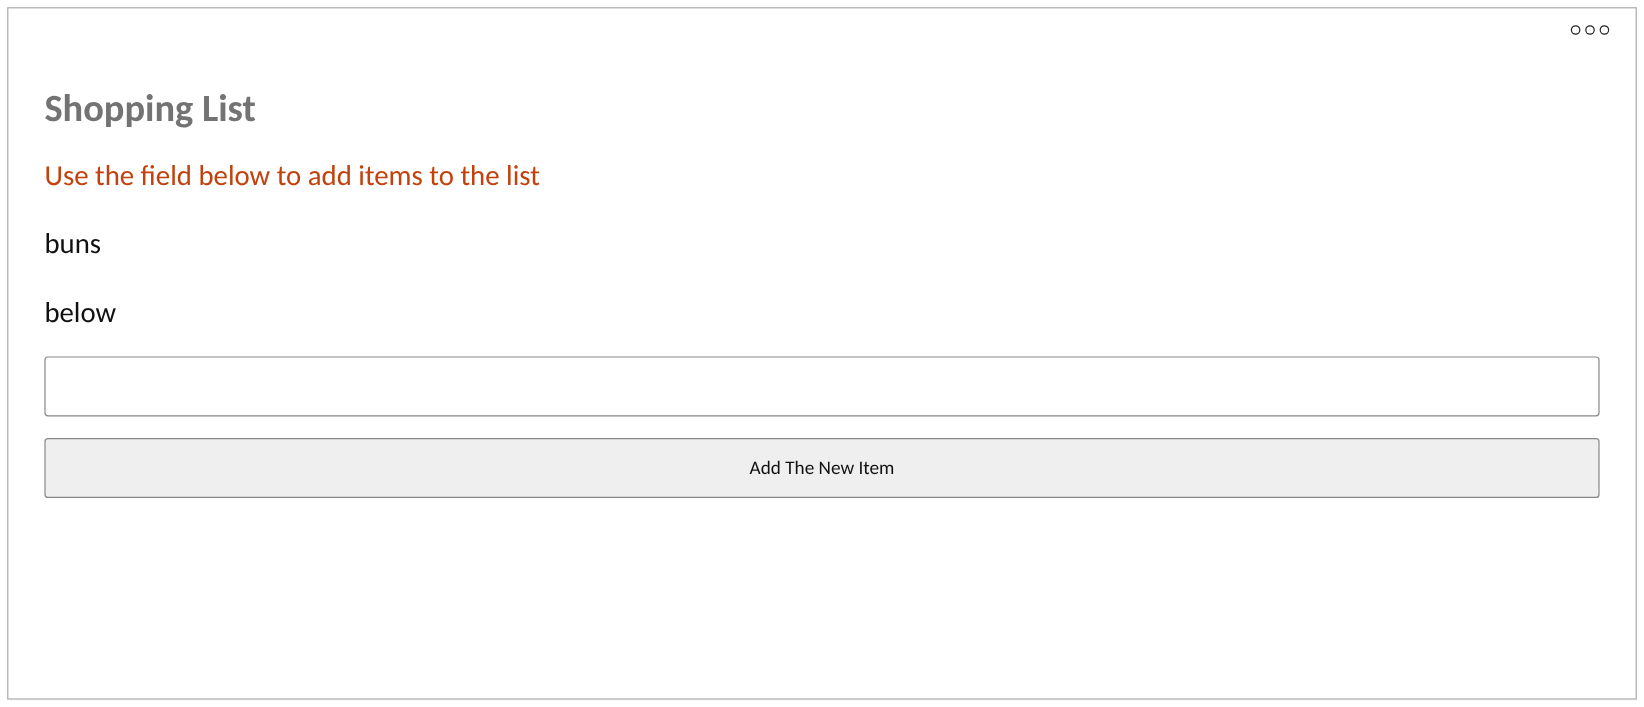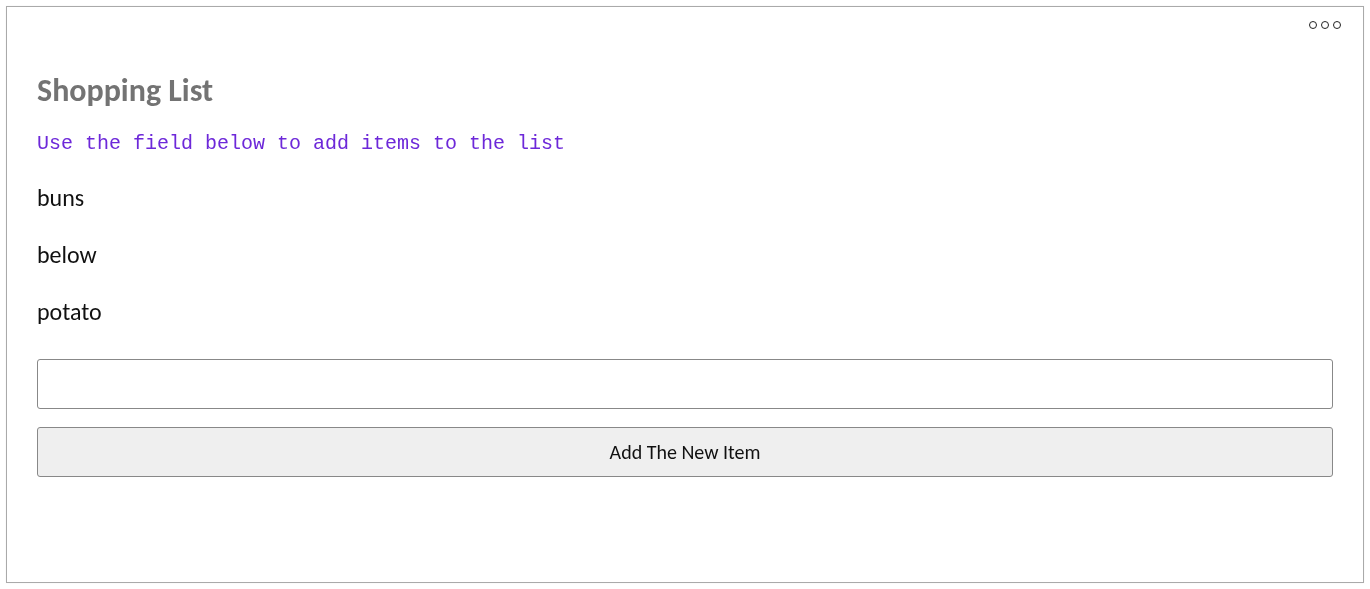--- a/index.html
+++ b/index.html
@@ -39,30 +39,29 @@
       border-radius: 50%;
     }
     h2.title {
       font-size: 32px;
       font-weight: 700;
       color: #737373;
       margin-top: 44px;
       margin-bottom: 22px;
     }
     .subtitle {
-      font-size: 20px;
-      color: #6d28d9;
+      font-size: 24px;
+      color: #c2410c;
       margin-bottom: 28px;
-      font-family: Liberation Mono, monospace;
     }
     .items {
       display: flex;
       flex-direction: column;
       gap: 28px;
-      margin-bottom: 33px;
+      margin-bottom: 22px;
     }
     .item {
       font-size: 24px;
       color: #111;
     }
     .form-label {
       font-size: 24px;
       color: #111;
       margin-bottom: 10px;
       display: block;
@@ -76,21 +75,21 @@
       padding: 0 10px;
       background: #fff;
       margin-bottom: 18px;
     }
     .add-button {
       width: 100%;
       height: 50px;
       border: 1px solid #888;
       border-radius: 3px;
       background: #efefef;
-      font-size: 20px;
+      font-size: 16px;
       color: #111;
       cursor: pointer;
       font-family: inherit;
     }
   </style>
 </head>
 <body>
 
 <div class="card">
   <div class="more-icon">
@@ -98,18 +97,17 @@
     <span class="dot"></span>
     <span class="dot"></span>
   </div>
 
   <h2 class="title">Shopping List</h2>
   <p class="subtitle">Use the field below to add items to the list</p>
 
   <div class="items">
     <div class="item">buns</div>
     <div class="item">below</div>
-    <div class="item">potato</div>
   </div>
 
   <input type="text" class="text-input" value="" style="">
   <button class="add-button">Add The New Item</button>
 </div>
 
 </body></html>

